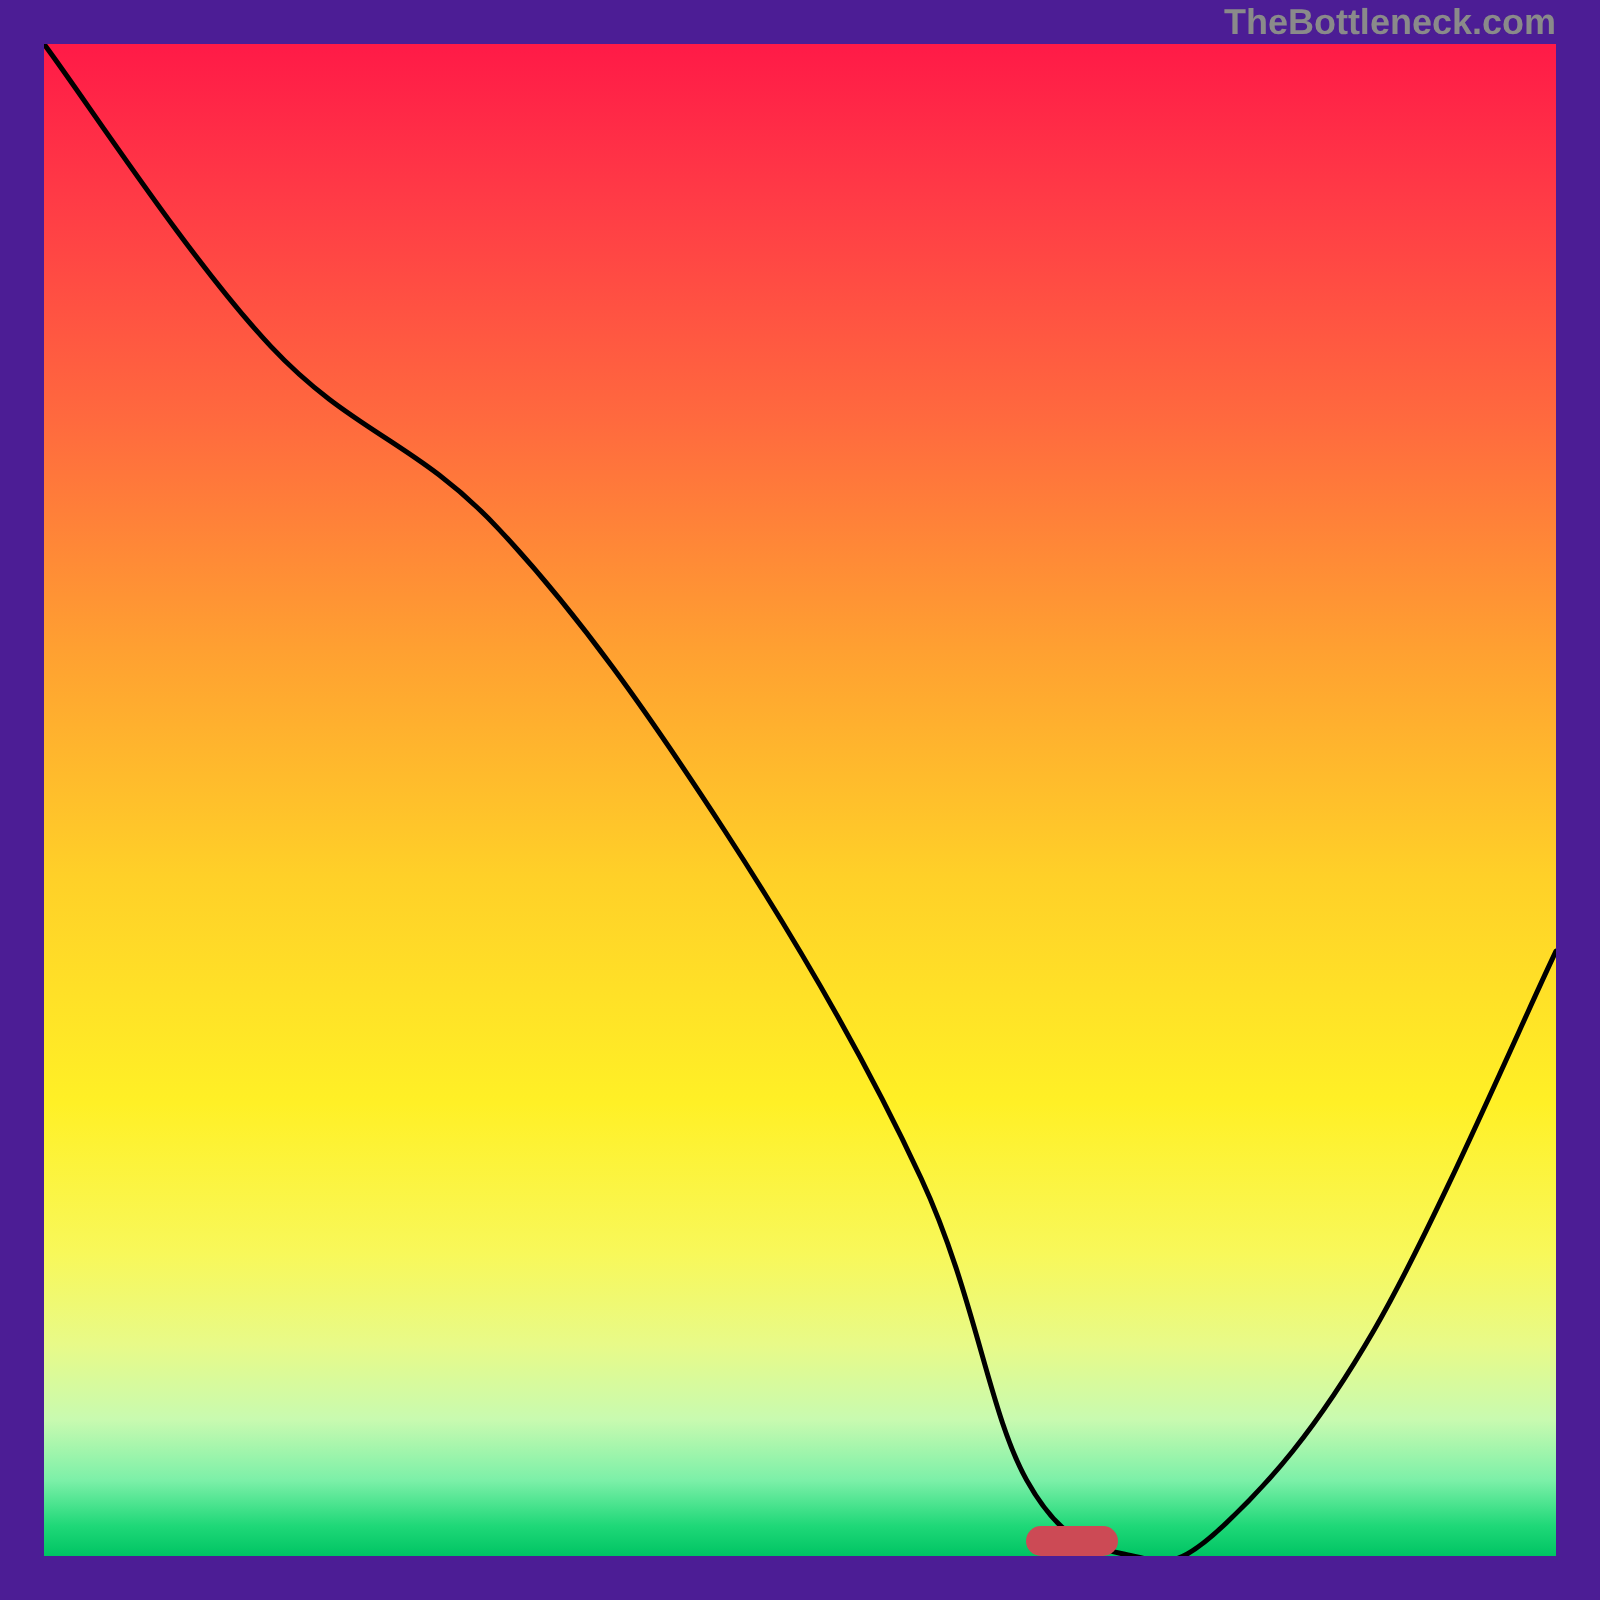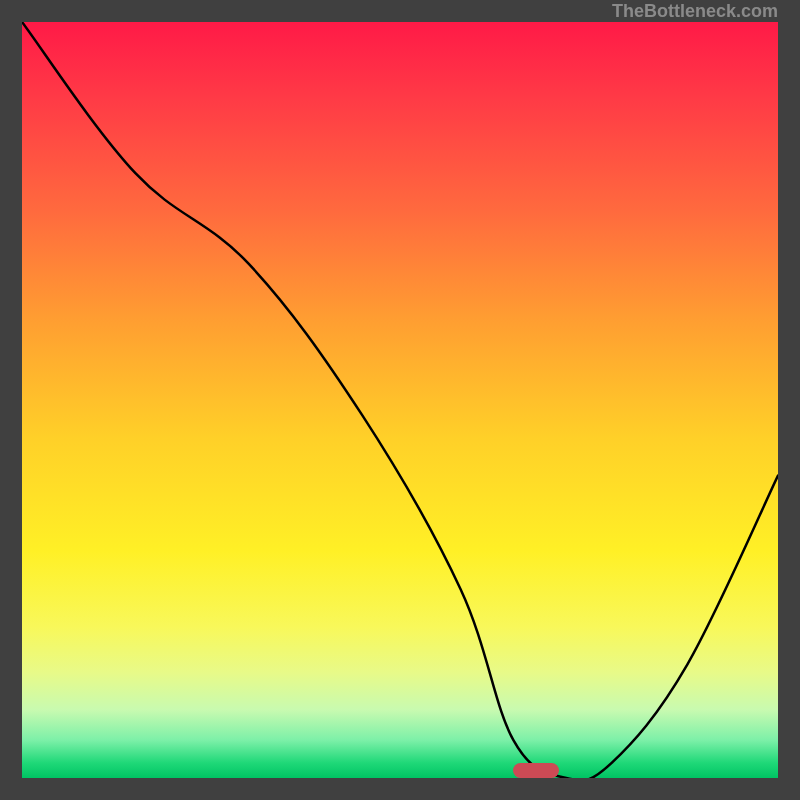--- a/index.html
+++ b/index.html
@@ -6,21 +6,21 @@
     margin: 0;
     padding: 0;
     width: 800px;
     height: 800px;
     background: #000;
     overflow: hidden;
   }
   .frame {
     position: absolute;
     inset: 0;
-    background: #404040;
+    background: #4c1d95;
   }
   .plot {
     position: absolute;
     left: 22px;
     top: 22px;
     width: 756px;
     height: 756px;
     overflow: hidden;
   }
   .gradient {

